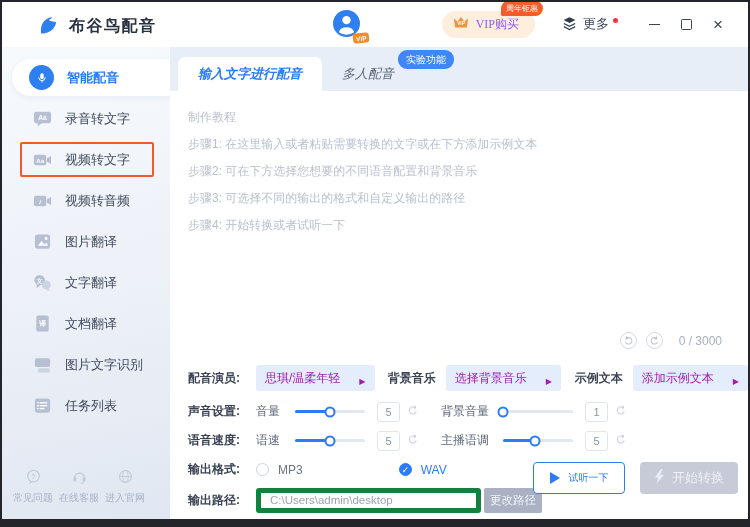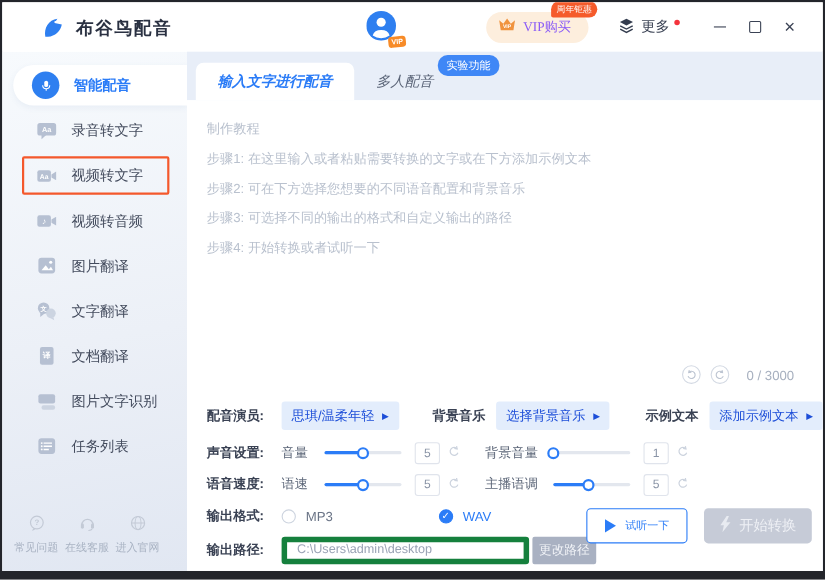--- a/index.html
+++ b/index.html
@@ -67,22 +67,22 @@
   .ph-line { font-size:12px; color:#b9c1ce; line-height:27px; white-space:nowrap; }
   .editor-meta { position:absolute; right:26px; bottom:10px; display:flex; align-items:center; }
   .circ { width:17px; height:17px; border-radius:50%; border:1px solid #d3d9e3;
     display:flex; align-items:center; justify-content:center; margin-left:9px; }
   .counter { font-size:12px; color:#a7b0bf; margin-left:16px; }
 
   
   .srow { display:flex; align-items:center; padding-left:18px; font-size:12px; color:#5c6678; height:25px; margin-bottom:4px; }
   .srow-voice { height:26px; margin-top:6px; margin-bottom:8px; }
   .row-label { font-weight:bold; color:#3a4254; width:68px; flex-shrink:0; }
-  .btn-lite { background:#e3edfc; color:#1d4ed8; border-radius:3px; padding:4.5px 9px;
-    font-size:12px; display:flex; align-items:flex-start; gap:7px; border:none; cursor:default; white-space:nowrap; }
+  .btn-lite { background:#e3edfc; color:#a21caf; border-radius:3px; padding:4.5px 9px;
+    font-size:12px; display:flex; align-items:flex-end; gap:19px; border:none; cursor:default; white-space:nowrap; }
   .arr::before { content:"▶"; font-size:8px; }
   .mini-label { width:35px; flex-shrink:0; }
   .slider { position:relative; width:70px; height:3px; background:#e3e7ee; border-radius:2px; margin:0 12px 0 4px; flex-shrink:0; }
   .slider .fill { position:absolute; left:0; top:0; bottom:0; width:var(--pct,0%); background:#2b7cf7; border-radius:2px; }
   .slider .handle { position:absolute; top:50%; left:var(--pct,0%); transform:translate(-50%,-50%);
     width:11px; height:11px; border-radius:50%; background:#fff; border:2px solid #2b7cf7; }
   .valbox { width:23px; height:20px; border:1px solid #e0e4ec; border-radius:3px; background:#fff;
     display:flex; align-items:center; justify-content:center; color:#8a94a6; font-size:11px; margin-right:7px; flex-shrink:0; }
   .col-gap { width:22px; flex-shrink:0; }
   .mini-label-r { width:58px; flex-shrink:0; }

